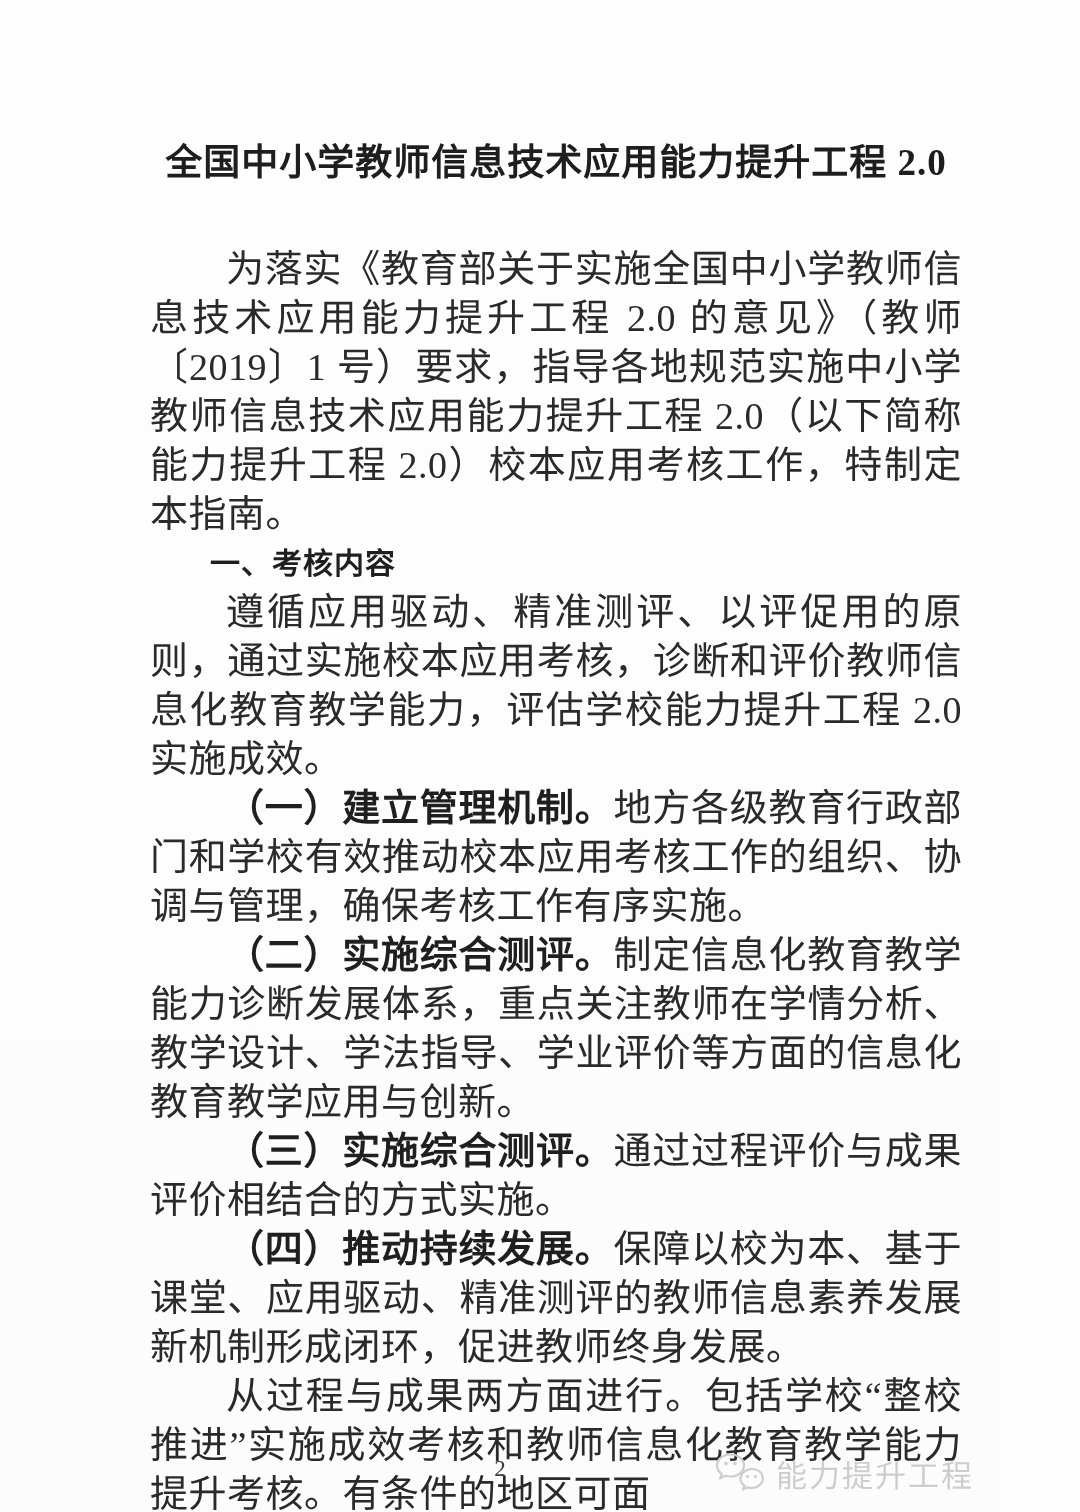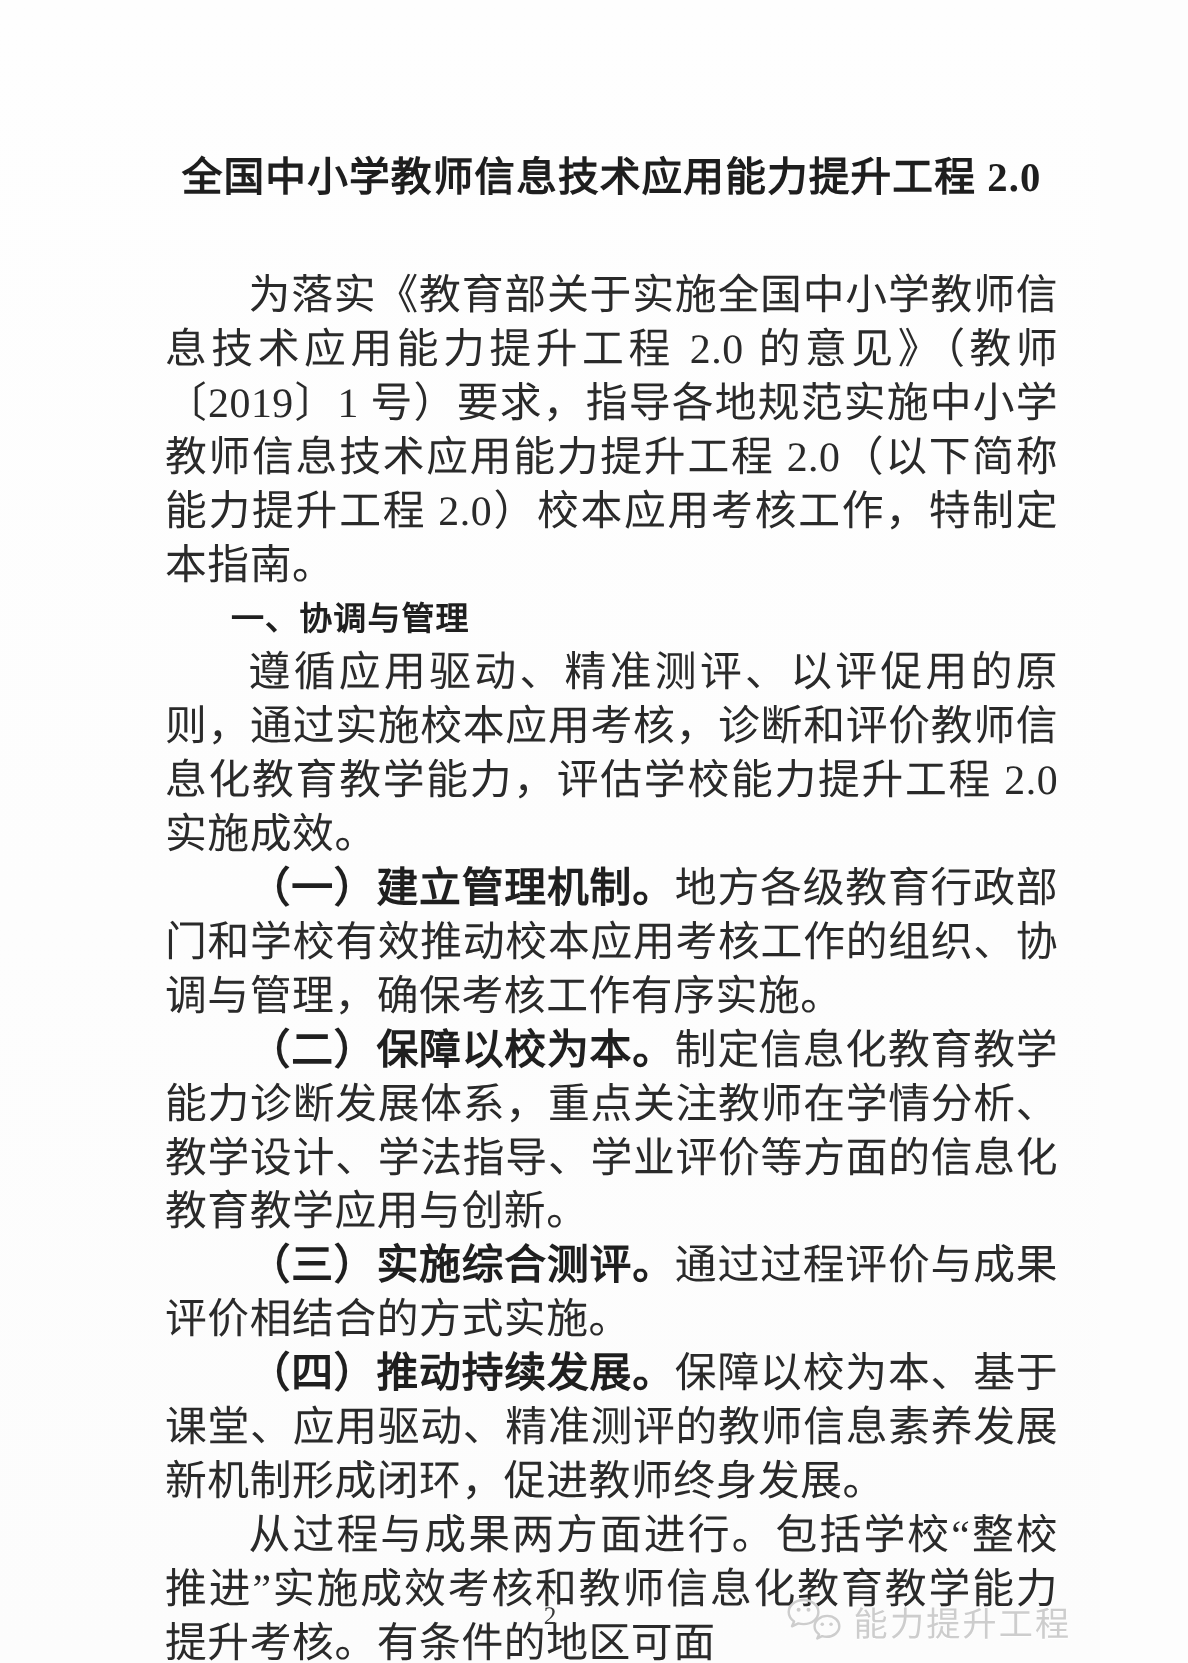--- a/index.html
+++ b/index.html
@@ -94,27 +94,27 @@
 <div class="page">
 
   <div class="content">
 
     <h1 class="doc-title">
       <span class="title-line">全国中小学教师信息技术应用能力提升工程 2.0</span>
     </h1>
 
     <p class="body-para">为落实《教育部关于实施全国中小学教师信息技术应用能力提升工程 2.0 的意见》（教师〔2019〕1 号）要求，指导各地规范实施中小学教师信息技术应用能力提升工程 2.0（以下简称能力提升工程 2.0）校本应用考核工作，特制定本指南。</p>
 
-    <h2 class="section-heading">一、协调与管理</h2>
+    <h2 class="section-heading">一、考核内容</h2>
 
     <p class="body-para">遵循应用驱动、精准测评、以评促用的原则，通过实施校本应用考核，诊断和评价教师信息化教育教学能力，评估学校能力提升工程 2.0 实施成效。</p>
 
     <p class="body-para"><b class="item-lead">（一）建立管理机制。</b><span>地方各级教育行政部门和学校有效推动校本应用考核工作的组织、协调与管理，确保考核工作有序实施。</span></p>
 
-    <p class="body-para"><b class="item-lead">（二）保障以校为本。</b><span>制定信息化教育教学能力诊断发展体系，重点关注教师在学情分析、教学设计、学法指导、学业评价等方面的信息化教育教学应用与创新。</span></p>
+    <p class="body-para"><b class="item-lead">（二）实施综合测评。</b><span>制定信息化教育教学能力诊断发展体系，重点关注教师在学情分析、教学设计、学法指导、学业评价等方面的信息化教育教学应用与创新。</span></p>
 
     <p class="body-para"><b class="item-lead">（三）实施综合测评。</b><span>通过过程评价与成果评价相结合的方式实施。</span></p>
 
     <p class="body-para"><b class="item-lead">（四）推动持续发展。</b><span>保障以校为本、基于课堂、应用驱动、精准测评的教师信息素养发展新机制形成闭环，促进教师终身发展。</span></p>
 
 
     <p class="body-para">从过程与成果两方面进行。包括学校“整校推进”实施成效考核和教师信息化教育教学能力提升考核。有条件的地区可面</p>
 
   </div>
 

